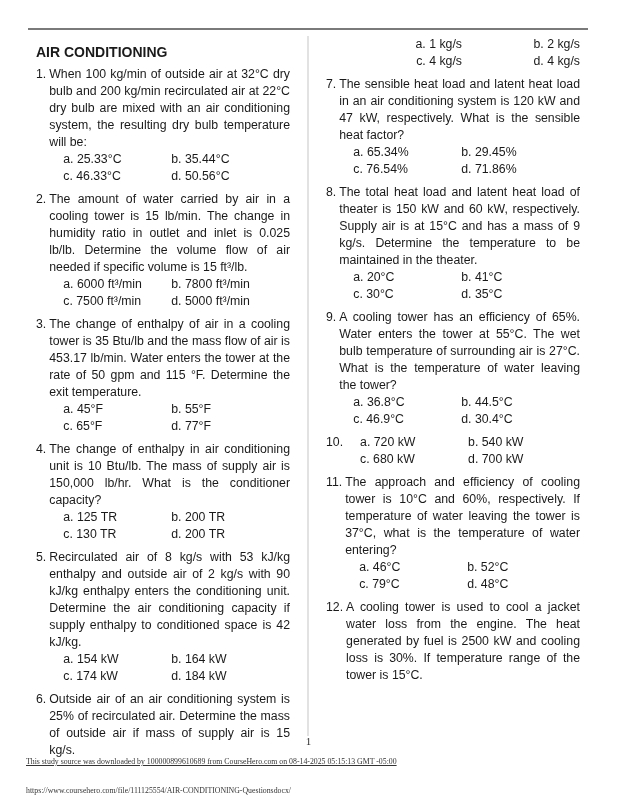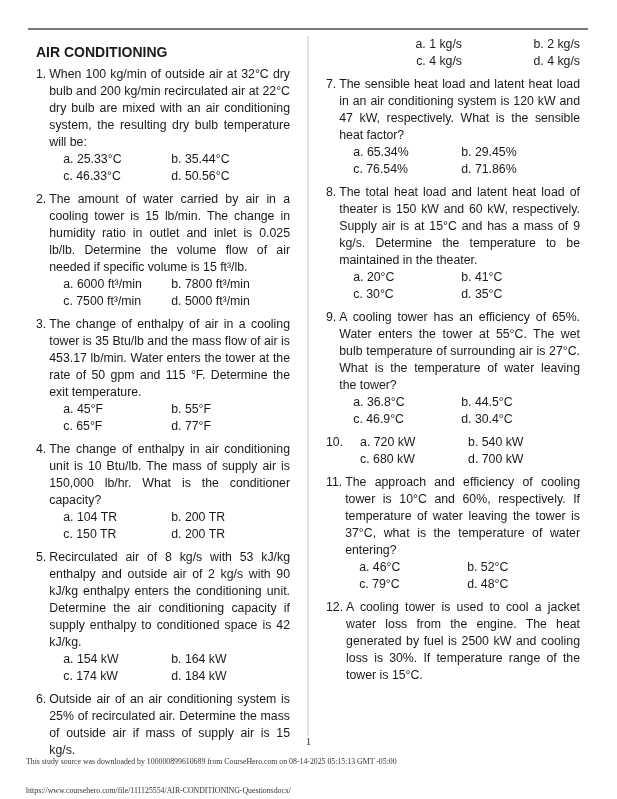--- a/index.html
+++ b/index.html
@@ -14,21 +14,21 @@
   .q { display:flex; margin-bottom:6px; }
   .q .num { flex:0 0 auto; padding-right:3px; }
   .q .body { flex:1; }
   .q .text { text-align:justify; }
   .opts { display:grid; grid-template-columns:108px 1fr; padding-left:14px; }
   .opt { white-space:nowrap; }
   .q-cont .opts { padding-left:28px; }
   .page-num { position:absolute; left:0; width:617px; top:735px; text-align:center;
               font-family:"Liberation Serif", serif; font-size:11px; color:#333; }
   .footer1 { position:absolute; left:26px; top:757px; font-family:"Liberation Serif", serif;
-             font-size:7.8px; color:#333; }
+             font-size:7.8px; color:#333;text-decoration:underline; }
   .footer2 { position:absolute; left:26px; top:786px; font-family:"Liberation Serif", serif;
              font-size:7.8px; color:#333; }
 </style>
 </head>
 <body>
 
 <div class="top-rule"></div>
 <div class="col-divider"></div>
 
 <div class="col left">
@@ -71,23 +71,23 @@
         <span class="opt">d. 77°F</span>
       </div>
     </div>
   </div>
 
   <div class="q">
     <span class="num">4.</span>
     <div class="body">
       <div class="text">The change of enthalpy in air conditioning unit is 10 Btu/lb. The mass of supply air is 150,000 lb/hr. What is the conditioner capacity?</div>
       <div class="opts">
-        <span class="opt">a. 104 TR</span>
+        <span class="opt">a. 125 TR</span>
         <span class="opt">b. 200 TR</span>
-        <span class="opt">c. 150 TR</span>
+        <span class="opt">c. 130 TR</span>
         <span class="opt">d. 200 TR</span>
       </div>
     </div>
   </div>
 
   <div class="q">
     <span class="num">5.</span>
     <div class="body">
       <div class="text">Recirculated air of 8 kg/s with 53 kJ/kg enthalpy and outside air of 2 kg/s with 90 kJ/kg enthalpy enters the conditioning unit. Determine the air conditioning capacity if supply enthalpy to conditioned space is 42 kJ/kg.</div>
       <div class="opts">

